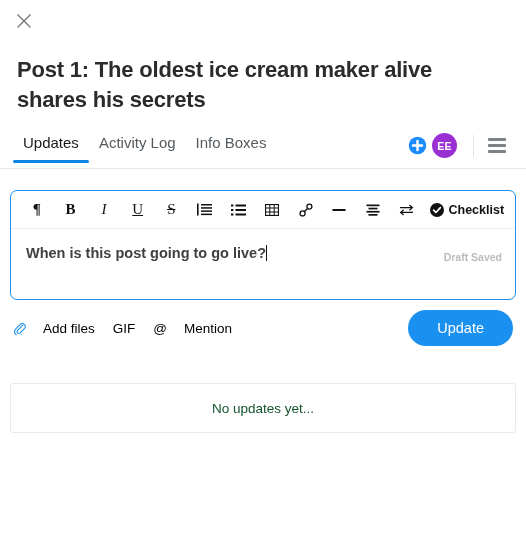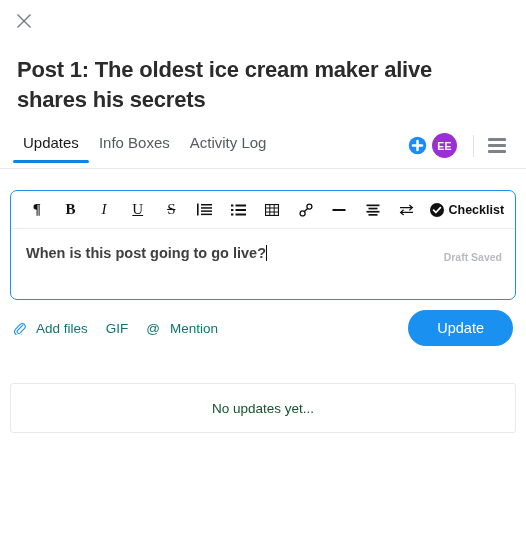--- a/index.html
+++ b/index.html
@@ -88,22 +88,22 @@
     font-size:10.5px; color:#b9bcbf;text-align:right;
   }
 
   
   .actions {
     position:absolute; top:308px; left:0; width:526px; height:40px;
     display:flex; align-items:center;
   }
   .act-left { display:flex; align-items:center; margin-left:13px; gap:18px; }
   .act {
-    display:flex; align-items:center; gap:10px;
-    color:#0f766e; font-size:13.5px; cursor:pointer;
+    display:flex; align-items:center; gap:17px;
+    color:#000000; font-size:13.5px; cursor:pointer;
   }
   .act svg { display:block; }
   .update-btn {
     margin-left:auto; margin-right:13px;
     background:#1a90f0; color:#fff; border:none; border-radius:20px;
     font-family:"Liberation Sans", sans-serif;
     font-size:14.5px; padding:10px 29px; cursor:pointer;
   }
 
   
@@ -126,24 +126,24 @@
   </div>
 
   <div class="title">Post 1: The oldest ice cream maker alive shares his secrets</div>
 
   <div class="tabbar">
     <div class="tabs">
       <div class="tab active">
         <span>Updates</span>
       </div>
       <div class="tab">
+        <span>Activity Log</span>
+      </div>
+      <div class="tab">
         <span>Info Boxes</span>
-      </div>
-      <div class="tab">
-        <span>Activity Log</span>
       </div>
     </div>
     <div class="tabright">
       <svg class="plus-icon" viewBox="0 0 20 20">
         <circle cx="10" cy="10" r="9.2" fill="#1a8cff"></circle>
         <path d="M10 5.2 V14.8 M5.2 10 H14.8" stroke="#fff" stroke-width="2.6" stroke-linecap="round"></path>
       </svg>
       <div class="avatar">
         <span>EE</span>
       </div>

